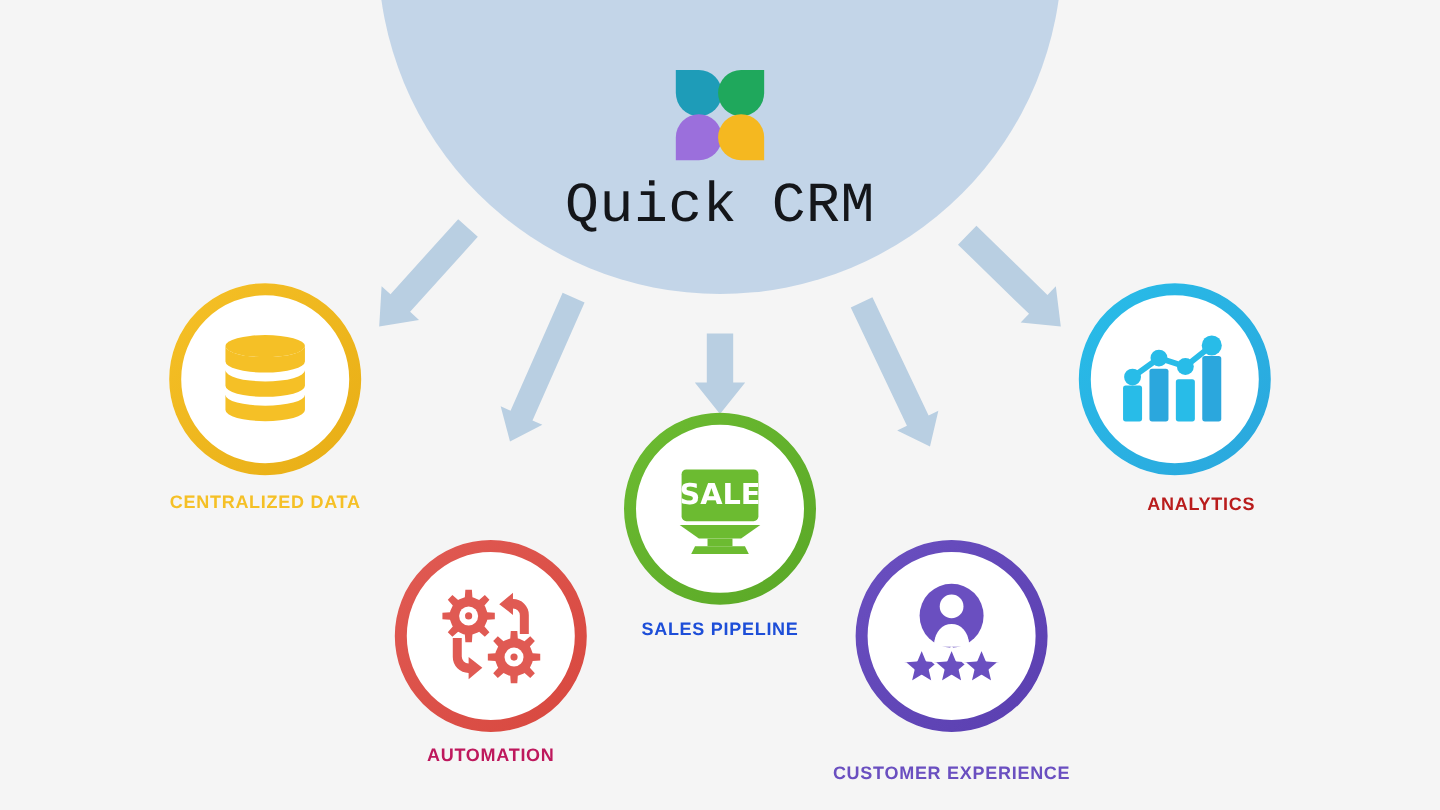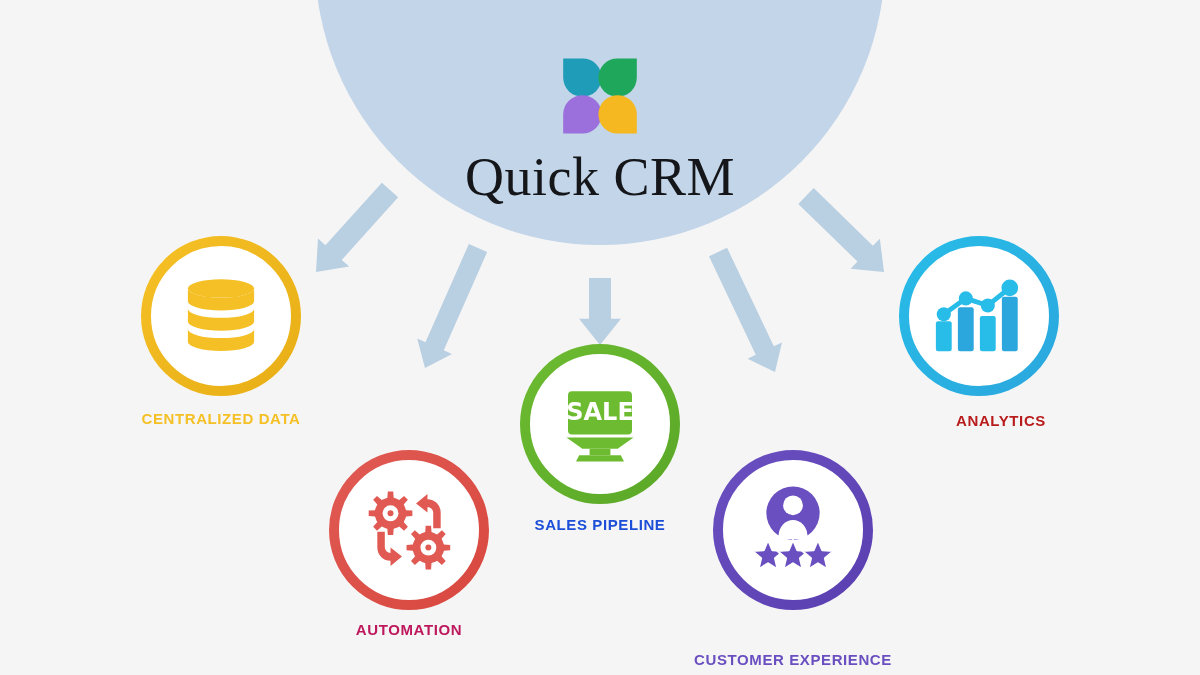--- a/index.html
+++ b/index.html
@@ -19,22 +19,22 @@
     letter-spacing:0.6px;
     white-space:nowrap;
     text-align:center;
     font-size:15px;
     transform:translateX(-50%);
   }
   .brandname{
     position:absolute;
     white-space:nowrap;
     transform:translateX(-50%);
-    font-family:Liberation Serif, serif;
-    font-size:54px;
+    font-family:Liberation Mono, monospace;
+    font-size:47px;
     font-weight:400;
     color:#14161a;
     letter-spacing:0.5px;
   }
 </style>
 </head>
 <body>
 
 <div id="stage">
     <svg width="1200" height="675" viewBox="0 0 1200 675">
@@ -157,15 +157,15 @@
         <path d="M 646 49 L 646 73 A 24 24 0 0 1 622 97 L 622 97 A 24 24 0 0 1 598 73 L 598 73 A 24 24 0 0 1 622 49 Z" fill="#1fa85c"></path>
         <path d="M 554 143 L 554 119 A 24 24 0 0 1 578 95 L 578 95 A 24 24 0 0 1 602 119 L 602 119 A 24 24 0 0 1 578 143 Z" fill="#9b6fdc"></path>
         <path d="M 646 143 L 622 143 A 24 24 0 0 1 598 119 L 598 119 A 24 24 0 0 1 622 95 L 622 95 A 24 24 0 0 1 646 119 Z" fill="#f5b820"></path>
       </g>
     </svg>
   </div>
 
 <div class="lbl" style="left: 221px; top: 410px; color: rgb(245, 192, 38); text-align: right;">CENTRALIZED DATA</div>
 <div class="lbl" style="left: 409px; top: 621px; color: #be185d;">AUTOMATION</div>
 <div class="lbl" style="left: 600px; top: 516px; color: #1d4ed8;">SALES PIPELINE</div>
-<div class="lbl" style="left: 793px; top: 651px; color: rgb(106, 79, 192);">CUSTOMER EXPERIENCE</div>
+<div class="lbl" style="left: 793px; top: 636px; color: rgb(106, 79, 192);">CUSTOMER EXPERIENCE</div>
 <div class="lbl" style="left: 1001px; top: 412px; color: #b91c1c;">ANALYTICS</div>
 <div class="brandname" style="left: 600px; top: 146px;">Quick CRM</div>
 
 </body></html>

